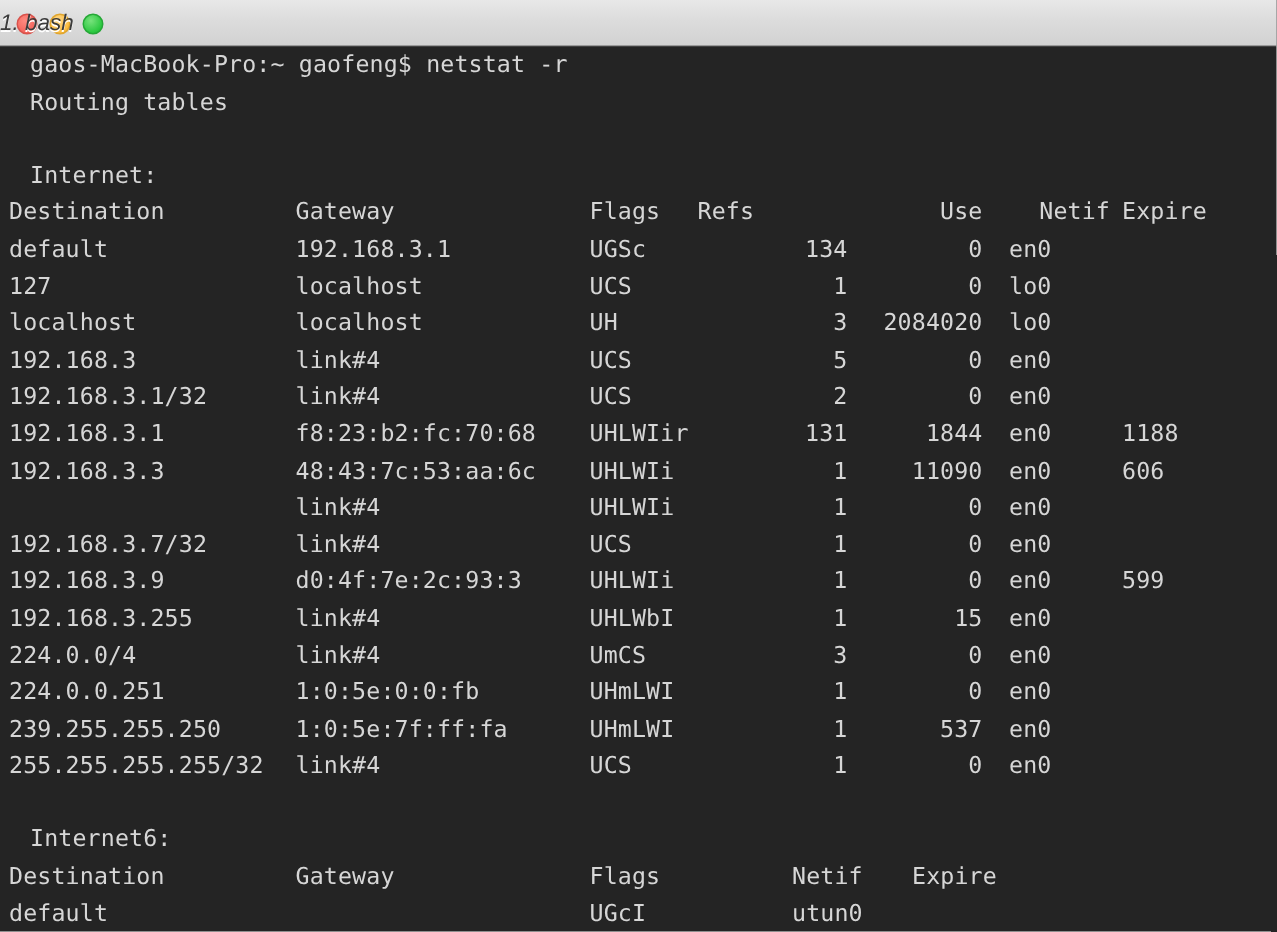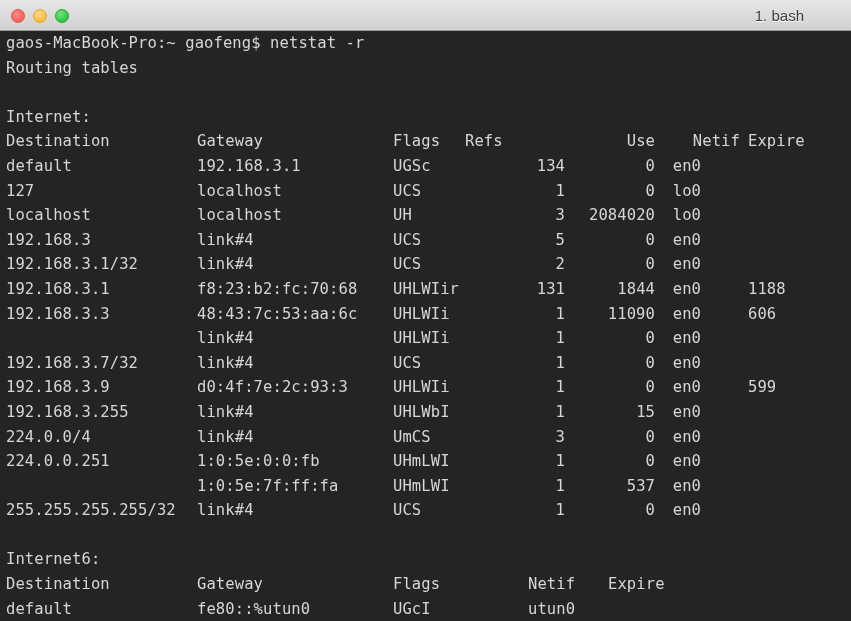--- a/index.html
+++ b/index.html
@@ -43,26 +43,27 @@
   .light.min    { background: radial-gradient(circle at 38% 32%, #ffd98a, #fcbc40 70%, #e8a930 100%); border: 1px solid #e0a62f; }
   .light.max    { background: radial-gradient(circle at 38% 32%, #77e27c, #2bc840 70%, #23b437 100%); border: 1px solid #26a837; }
 
   #window-title {
     position: absolute;
     top: 0;
     left: 0;
     width: 804px;
     height: 31px;
     line-height: 31px;
-    text-align: right;
+    text-align: left;
     font-family: "Liberation Sans", sans-serif;
     font-size: 15px;
     color: #3b3b3b;
     text-shadow: 0 1px 0 #ffffff;
     user-select: none;
+    font-style: italic;
   }
 
   
   #terminal {
     position: absolute;
     top: 31px;
     left: 0;
     width: 851px;
     height: 590px;
     background: #242424;
@@ -72,21 +73,21 @@
   }
 
   .line {
     position: relative;
     height: 24.6px;
     line-height: 24.6px;
     white-space: pre;
     letter-spacing: 0.1px;
   }
   .line.plain {
-    padding-left: 6px;
+    padding-left: 20px;
   }
   .line.blank { }
 
   .col {
     position: absolute;
     top: 0;
     white-space: pre;
   }
   .c-dest   { left: 6px;  text-align: left; }
   .c-gw     { left: 197px; text-align: left; }
@@ -147,33 +148,33 @@
         <div class="line"><span class="col c-dest">192.168.3</span><span class="col c-gw">link#4</span><span class="col c-flags">UCS</span><span class="col c-refs">5</span><span class="col c-use">0</span><span class="col c-netif">en0</span><span class="col c-expire"></span></div>
         <div class="line"><span class="col c-dest">192.168.3.1/32</span><span class="col c-gw">link#4</span><span class="col c-flags">UCS</span><span class="col c-refs">2</span><span class="col c-use">0</span><span class="col c-netif">en0</span><span class="col c-expire"></span></div>
         <div class="line"><span class="col c-dest">192.168.3.1</span><span class="col c-gw">f8:23:b2:fc:70:68</span><span class="col c-flags">UHLWIir</span><span class="col c-refs">131</span><span class="col c-use">1844</span><span class="col c-netif">en0</span><span class="col c-expire">1188</span></div>
         <div class="line"><span class="col c-dest">192.168.3.3</span><span class="col c-gw">48:43:7c:53:aa:6c</span><span class="col c-flags">UHLWIi</span><span class="col c-refs">1</span><span class="col c-use">11090</span><span class="col c-netif">en0</span><span class="col c-expire">606</span></div>
         <div class="line"><span class="col c-gw">link#4</span><span class="col c-flags">UHLWIi</span><span class="col c-refs">1</span><span class="col c-use">0</span><span class="col c-netif">en0</span><span class="col c-expire"></span></div>
         <div class="line"><span class="col c-dest">192.168.3.7/32</span><span class="col c-gw">link#4</span><span class="col c-flags">UCS</span><span class="col c-refs">1</span><span class="col c-use">0</span><span class="col c-netif">en0</span><span class="col c-expire"></span></div>
         <div class="line"><span class="col c-dest">192.168.3.9</span><span class="col c-gw">d0:4f:7e:2c:93:3</span><span class="col c-flags">UHLWIi</span><span class="col c-refs">1</span><span class="col c-use">0</span><span class="col c-netif">en0</span><span class="col c-expire">599</span></div>
         <div class="line"><span class="col c-dest">192.168.3.255</span><span class="col c-gw">link#4</span><span class="col c-flags">UHLWbI</span><span class="col c-refs">1</span><span class="col c-use">15</span><span class="col c-netif">en0</span><span class="col c-expire"></span></div>
         <div class="line"><span class="col c-dest">224.0.0/4</span><span class="col c-gw">link#4</span><span class="col c-flags">UmCS</span><span class="col c-refs">3</span><span class="col c-use">0</span><span class="col c-netif">en0</span><span class="col c-expire"></span></div>
         <div class="line"><span class="col c-dest">224.0.0.251</span><span class="col c-gw">1:0:5e:0:0:fb</span><span class="col c-flags">UHmLWI</span><span class="col c-refs">1</span><span class="col c-use">0</span><span class="col c-netif">en0</span><span class="col c-expire"></span></div>
-        <div class="line"><span class="col c-gw">1:0:5e:7f:ff:fa</span><span class="col c-flags">UHmLWI</span><span class="col c-refs">1</span><span class="col c-use">537</span><span class="col c-netif">en0</span><span class="col c-expire"></span></div>
+        <div class="line"><span class="col c-dest">239.255.255.250</span><span class="col c-gw">1:0:5e:7f:ff:fa</span><span class="col c-flags">UHmLWI</span><span class="col c-refs">1</span><span class="col c-use">537</span><span class="col c-netif">en0</span><span class="col c-expire"></span></div>
         <div class="line"><span class="col c-dest">255.255.255.255/32</span><span class="col c-gw">link#4</span><span class="col c-flags">UCS</span><span class="col c-refs">1</span><span class="col c-use">0</span><span class="col c-netif">en0</span><span class="col c-expire"></span></div>
       </div>
 
     <div class="line blank"></div>
     <div class="line plain">Internet6:</div>
 
     <div class="line">
       <span class="col c6-dest">Destination</span>
       <span class="col c6-gw">Gateway</span>
       <span class="col c6-flags">Flags</span>
       <span class="col c6-netif">Netif</span>
       <span class="col c6-expire">Expire</span>
     </div>
 
     <div id="internet6-rows">
-        <div class="line"><span class="col c6-dest">default</span><span class="col c6-gw">fe80::%utun0</span><span class="col c6-flags">UGcI</span><span class="col c6-netif">utun0</span><span class="col c6-expire"></span></div>
+        <div class="line"><span class="col c6-dest">default</span><span class="col c6-flags">UGcI</span><span class="col c6-netif">utun0</span><span class="col c6-expire"></span></div>
       </div>
 
   </div>
 </div>
 
 </body></html>

